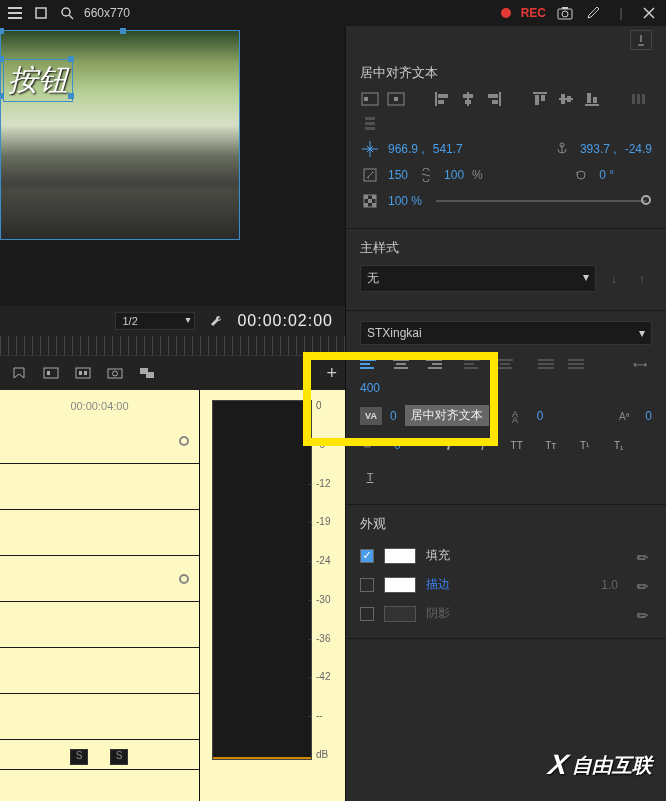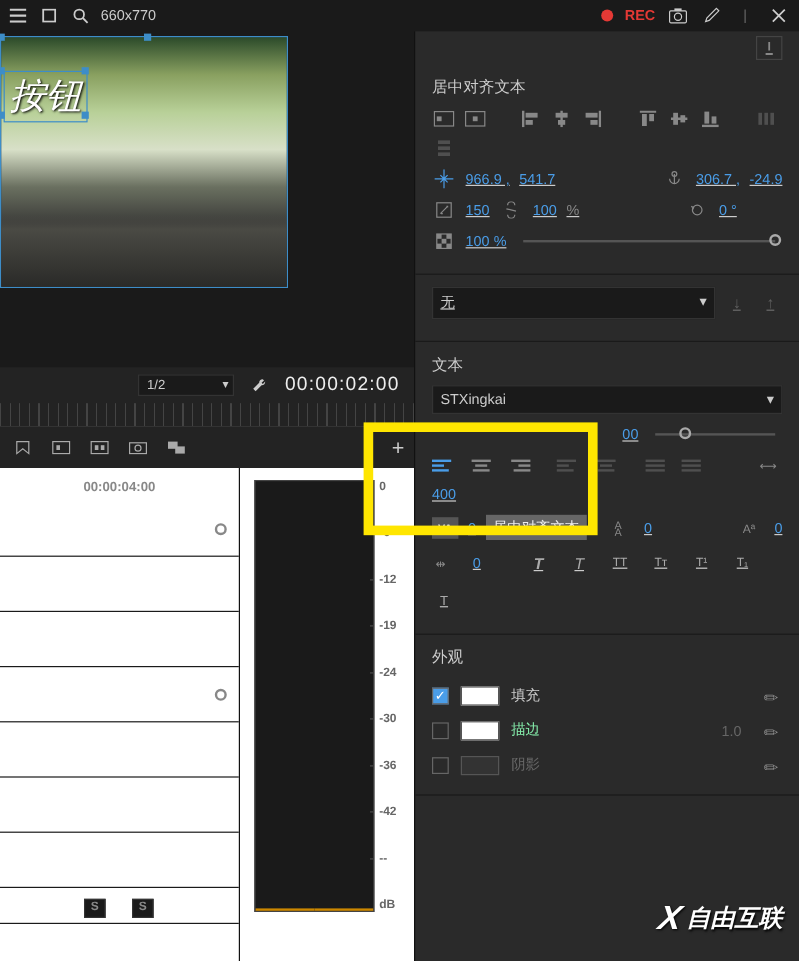--- a/index.html
+++ b/index.html
@@ -112,23 +112,22 @@
   position: relative;
 }
 .toolbar-row .plus {
   position: absolute;
   right: 8px;
   font-size: 18px;
 }
 
 .timeline-area {
   flex: 1;
-  background: #ffffff;
-  display: flex;
-  font-weight: bold;
+  background: #fef9c3;
+  display: flex;
 }
 .timeline-left {
   width: 200px;
   border-right: 1px solid #111;
   padding-top: 10px;
 }
 .time-label { text-align: center; color: #888; font-size: 11px; margin-bottom: 6px; }
 .track-row {
   height: 46px;
   border-bottom: 1px solid #1a1a1a;
@@ -195,21 +194,20 @@
   color: #ccc;
   font-size: 13px;
   margin-bottom: 8px;
 }
 .icon-row {
   display: flex;
   align-items: center;
   gap: 8px;
   margin-bottom: 8px;
   flex-wrap: wrap;
-  text-decoration: underline;
 }
 .mini-icon {
   width: 20px; height: 18px;
   display: flex;
   align-items: center;
   justify-content: center;
   color: #aaa;
   font-size: 13px;
 }
 .value-blue { color: #4a9de8; font-size: 12px; }
@@ -565,21 +563,21 @@
           </span>
         <span class="value-blue">966.9 ,</span>
         <span class="value-blue">541.7</span>
         <span style="flex:1"></span>
         <span class="mini-icon">
             <svg width="14" height="14">
               <path d="M3 7a4 4 0 008 0M7 3v8" fill="none" stroke="#888"></path>
               <circle cx="7" cy="3" r="2" fill="none" stroke="#888"></circle>
             </svg>
           </span>
-        <span class="value-blue">306.7 ,</span>
+        <span class="value-blue">393.7 ,</span>
         <span class="value-blue">-24.9</span>
       </div>
       <div class="icon-row">
         <span class="mini-icon">
             <svg width="14" height="14">
               <rect x="1" y="1" width="12" height="12" fill="none" stroke="#888"></rect>
               <path stroke="#888" d="M4 10l6-6M9 4h1v1M5 9v1h1"></path>
             </svg>
           </span>
         <span class="value-blue">150</span>
@@ -613,38 +611,31 @@
             </svg>
           </span>
         <span class="value-blue">100 %</span>
         <div class="opacity-slider-track">
           <div class="opacity-slider-thumb" style="left:calc(100% - 5px)"></div>
         </div>
       </div>
     </div>
 
     <div class="panel-section">
+      <div class="section-title">主样式</div>
       <div class="icon-row">
         <div class="wide-select" style="flex:1">无</div>
         <span class="mini-icon" style="opacity:.4">↓</span>
         <span class="mini-icon" style="opacity:.4">↑</span>
       </div>
     </div>
 
     <div class="panel-section" style="position:relative">
-      <div class="section-title">文本</div>
       <div class="wide-select" style="margin-bottom:10px">STXingkai</div>
 
-      <div class="icon-row" style="margin-bottom:10px">
-        <span style="flex:1"></span>
-        <span class="value-blue">00</span>
-        <div class="opacity-slider-track" style="flex:0 0 100px">
-          <div class="opacity-slider-thumb" style="left:20%"></div>
-        </div>
-      </div>
 
       <div class="icon-row" style="gap:8px;margin-bottom:10px">
         <div class="align-btn left active">
             <div></div>
             <div></div>
             <div></div>
           </div>
         <div class="align-btn center">
             <div></div>
             <div></div>
@@ -729,21 +720,21 @@
       <div class="section-title">外观</div>
       <div class="appearance-row">
         <div class="checkbox checked">✓</div>
         <div class="swatch" style="background:#fff"></div>
         <span>填充</span>
         <span class="eyedropper">✎</span>
       </div>
       <div class="appearance-row">
         <div class="checkbox"></div>
         <div class="swatch" style="background:#fff"></div>
-        <span style="color:#86efac">描边</span>
+        <span style="color:#3b82f6">描边</span>
         <span style="margin-left:auto;color:#666;margin-right:8px">1.0</span>
         <span class="eyedropper" style="margin-left:0">✎</span>
       </div>
       <div class="appearance-row">
         <div class="checkbox"></div>
         <div class="swatch" style="background:#333"></div>
         <span style="color:#666">阴影</span>
         <span class="eyedropper">✎</span>
       </div>
     </div>

